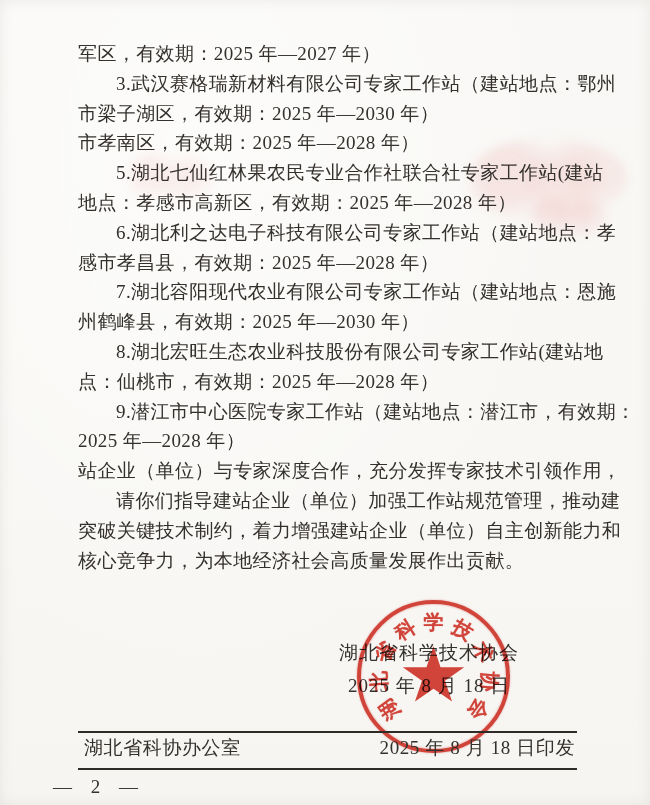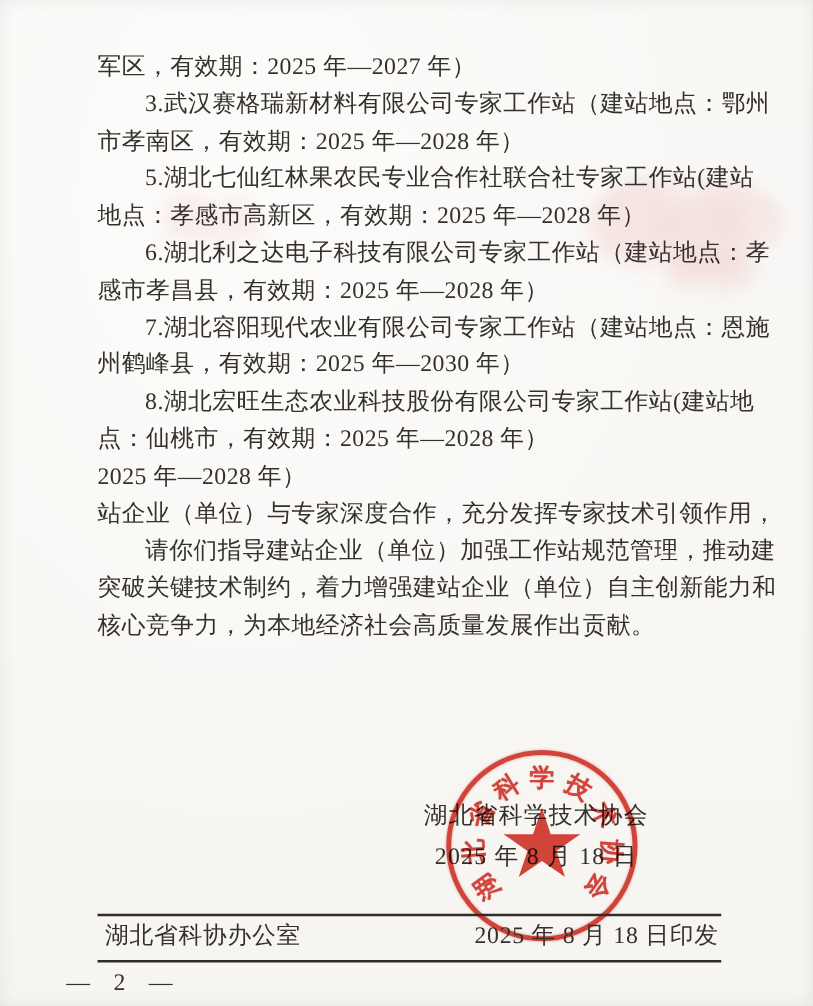--- a/index.html
+++ b/index.html
@@ -83,29 +83,31 @@
 
 <div class="page">
 
   <div class="bleed a"></div>
   <div class="bleed b"></div>
   <div class="bleed c"></div>
 
   <div class="body-text">
     <div class="line">军区，有效期：2025 年—2027 年）</div>
     <div class="line indent">3.武汉赛格瑞新材料有限公司专家工作站（建站地点：鄂州</div>
+    <div class="line">市梁子湖区，有效期：2025 年—2030 年）</div>
     <div class="line">市孝南区，有效期：2025 年—2028 年）</div>
     <div class="line indent">5.湖北七仙红林果农民专业合作社联合社专家工作站(建站</div>
     <div class="line">地点：孝感市高新区，有效期：2025 年—2028 年）</div>
     <div class="line indent">6.湖北利之达电子科技有限公司专家工作站（建站地点：孝</div>
     <div class="line">感市孝昌县，有效期：2025 年—2028 年）</div>
     <div class="line indent">7.湖北容阳现代农业有限公司专家工作站（建站地点：恩施</div>
     <div class="line">州鹤峰县，有效期：2025 年—2030 年）</div>
     <div class="line indent">8.湖北宏旺生态农业科技股份有限公司专家工作站(建站地</div>
     <div class="line">点：仙桃市，有效期：2025 年—2028 年）</div>
+    <div class="line indent">9.潜江市中心医院专家工作站（建站地点：潜江市，有效期：</div>
     <div class="line">2025 年—2028 年）</div>
     <div class="line">站企业（单位）与专家深度合作，充分发挥专家技术引领作用，</div>
     <div class="line indent">请你们指导建站企业（单位）加强工作站规范管理，推动建</div>
     <div class="line">突破关键技术制约，着力增强建站企业（单位）自主创新能力和</div>
     <div class="line">核心竞争力，为本地经济社会高质量发展作出贡献。</div>
   </div>
 
   <div class="signature">
     <div>湖北省科学技术协会</div>
     <div>2025 年 8 月 18 日</div>

